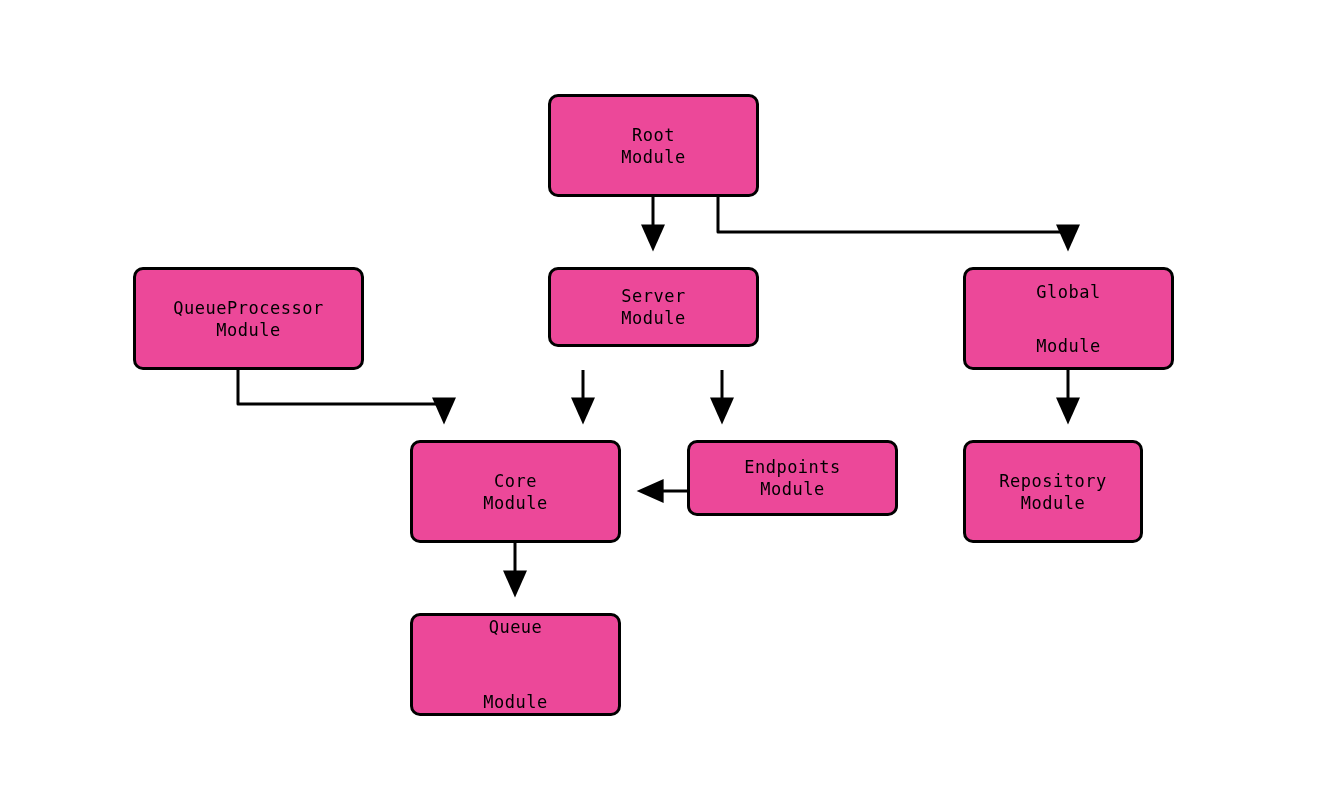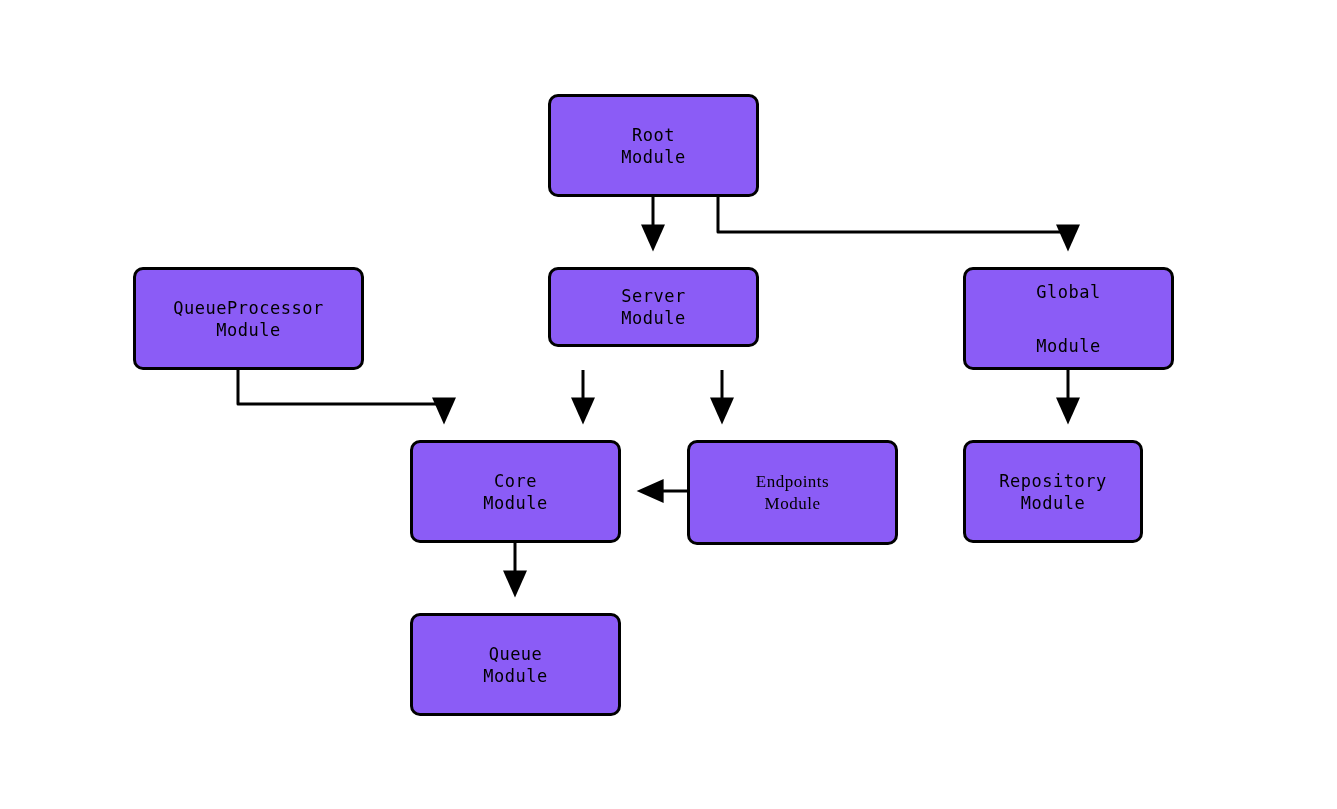--- a/index.html
+++ b/index.html
@@ -23,21 +23,21 @@
     left: 0;
     top: 0;
     width: 1337px;
     height: 809px;
   }
   .node {
     position: absolute;
     box-sizing: border-box;
     border: 3px solid #000000;
     border-radius: 10px;
-    background: #8b5cf6;
+    background: #ec4899;
     display: flex;
     flex-direction: column;
     align-items: center;
     justify-content: center;
     text-align: center;
     font-family: "DejaVu Sans Mono", monospace;
     font-size: 17px;
     line-height: 22px;
     color: #000000;
     letter-spacing: 0.5px;
@@ -110,28 +110,28 @@
   <div class="node" style="left:963px; top:267px; width:211px; height:103px;gap:32px;">
     <span class="line">Global</span>
     <span class="line">Module</span>
   </div>
 
   <div class="node" style="left:410px; top:440px; width:211px; height:103px;">
     <span class="line">Core</span>
     <span class="line">Module</span>
   </div>
 
-  <div class="node" style="left:687px; top:440px; width:211px; height:105px;font-family:Liberation Serif, serif;">
+  <div class="node" style="left:687px; top:440px; width:211px; height:76px;">
     <span class="line">Endpoints</span>
     <span class="line">Module</span>
   </div>
 
   <div class="node" style="left:963px; top:440px; width:180px; height:103px;">
     <span class="line">Repository</span>
     <span class="line">Module</span>
   </div>
 
-  <div class="node" style="left:410px; top:613px; width:211px; height:103px;">
+  <div class="node" style="left:410px; top:613px; width:211px; height:103px;justify-content:space-between;">
     <span class="line">Queue</span>
     <span class="line">Module</span>
   </div>
 
 </div>
 
 </body></html>

